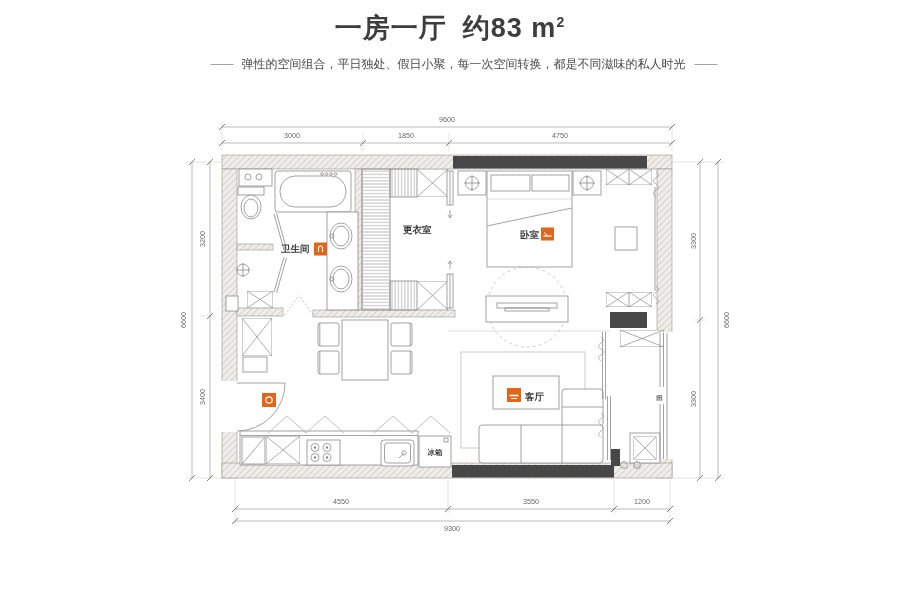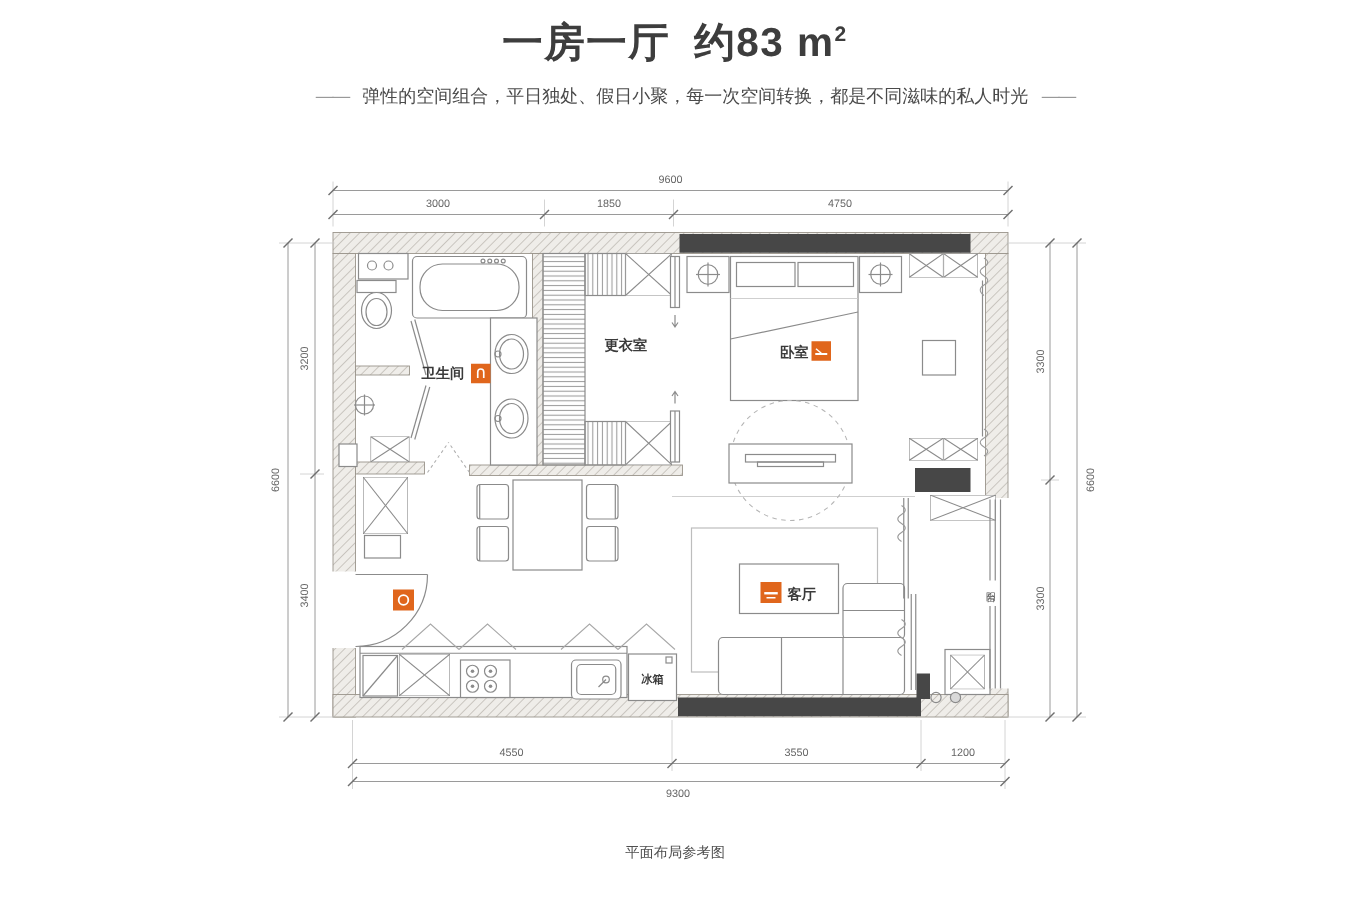--- a/index.html
+++ b/index.html
@@ -351,14 +351,13 @@
     </g>
 
     <g>
       <path class="sq" d="M656,172 q5,3 0,6 t0,6 t0,6 t0,7"></path>
       <path class="sq" d="M656,286 q5,3 0,6 t0,6 t0,6"></path>
       <path class="sq" d="M601,337 q5,3 0,6 t0,6 t0,6 t0,6"></path>
       <path class="sq" d="M601,413 q5,3 0,6 t0,6 t0,6 t0,6"></path>
     </g>
   </svg>
 
-  <div class="caption">平面布局参考图</div>
 </div>
 
 </body></html>

